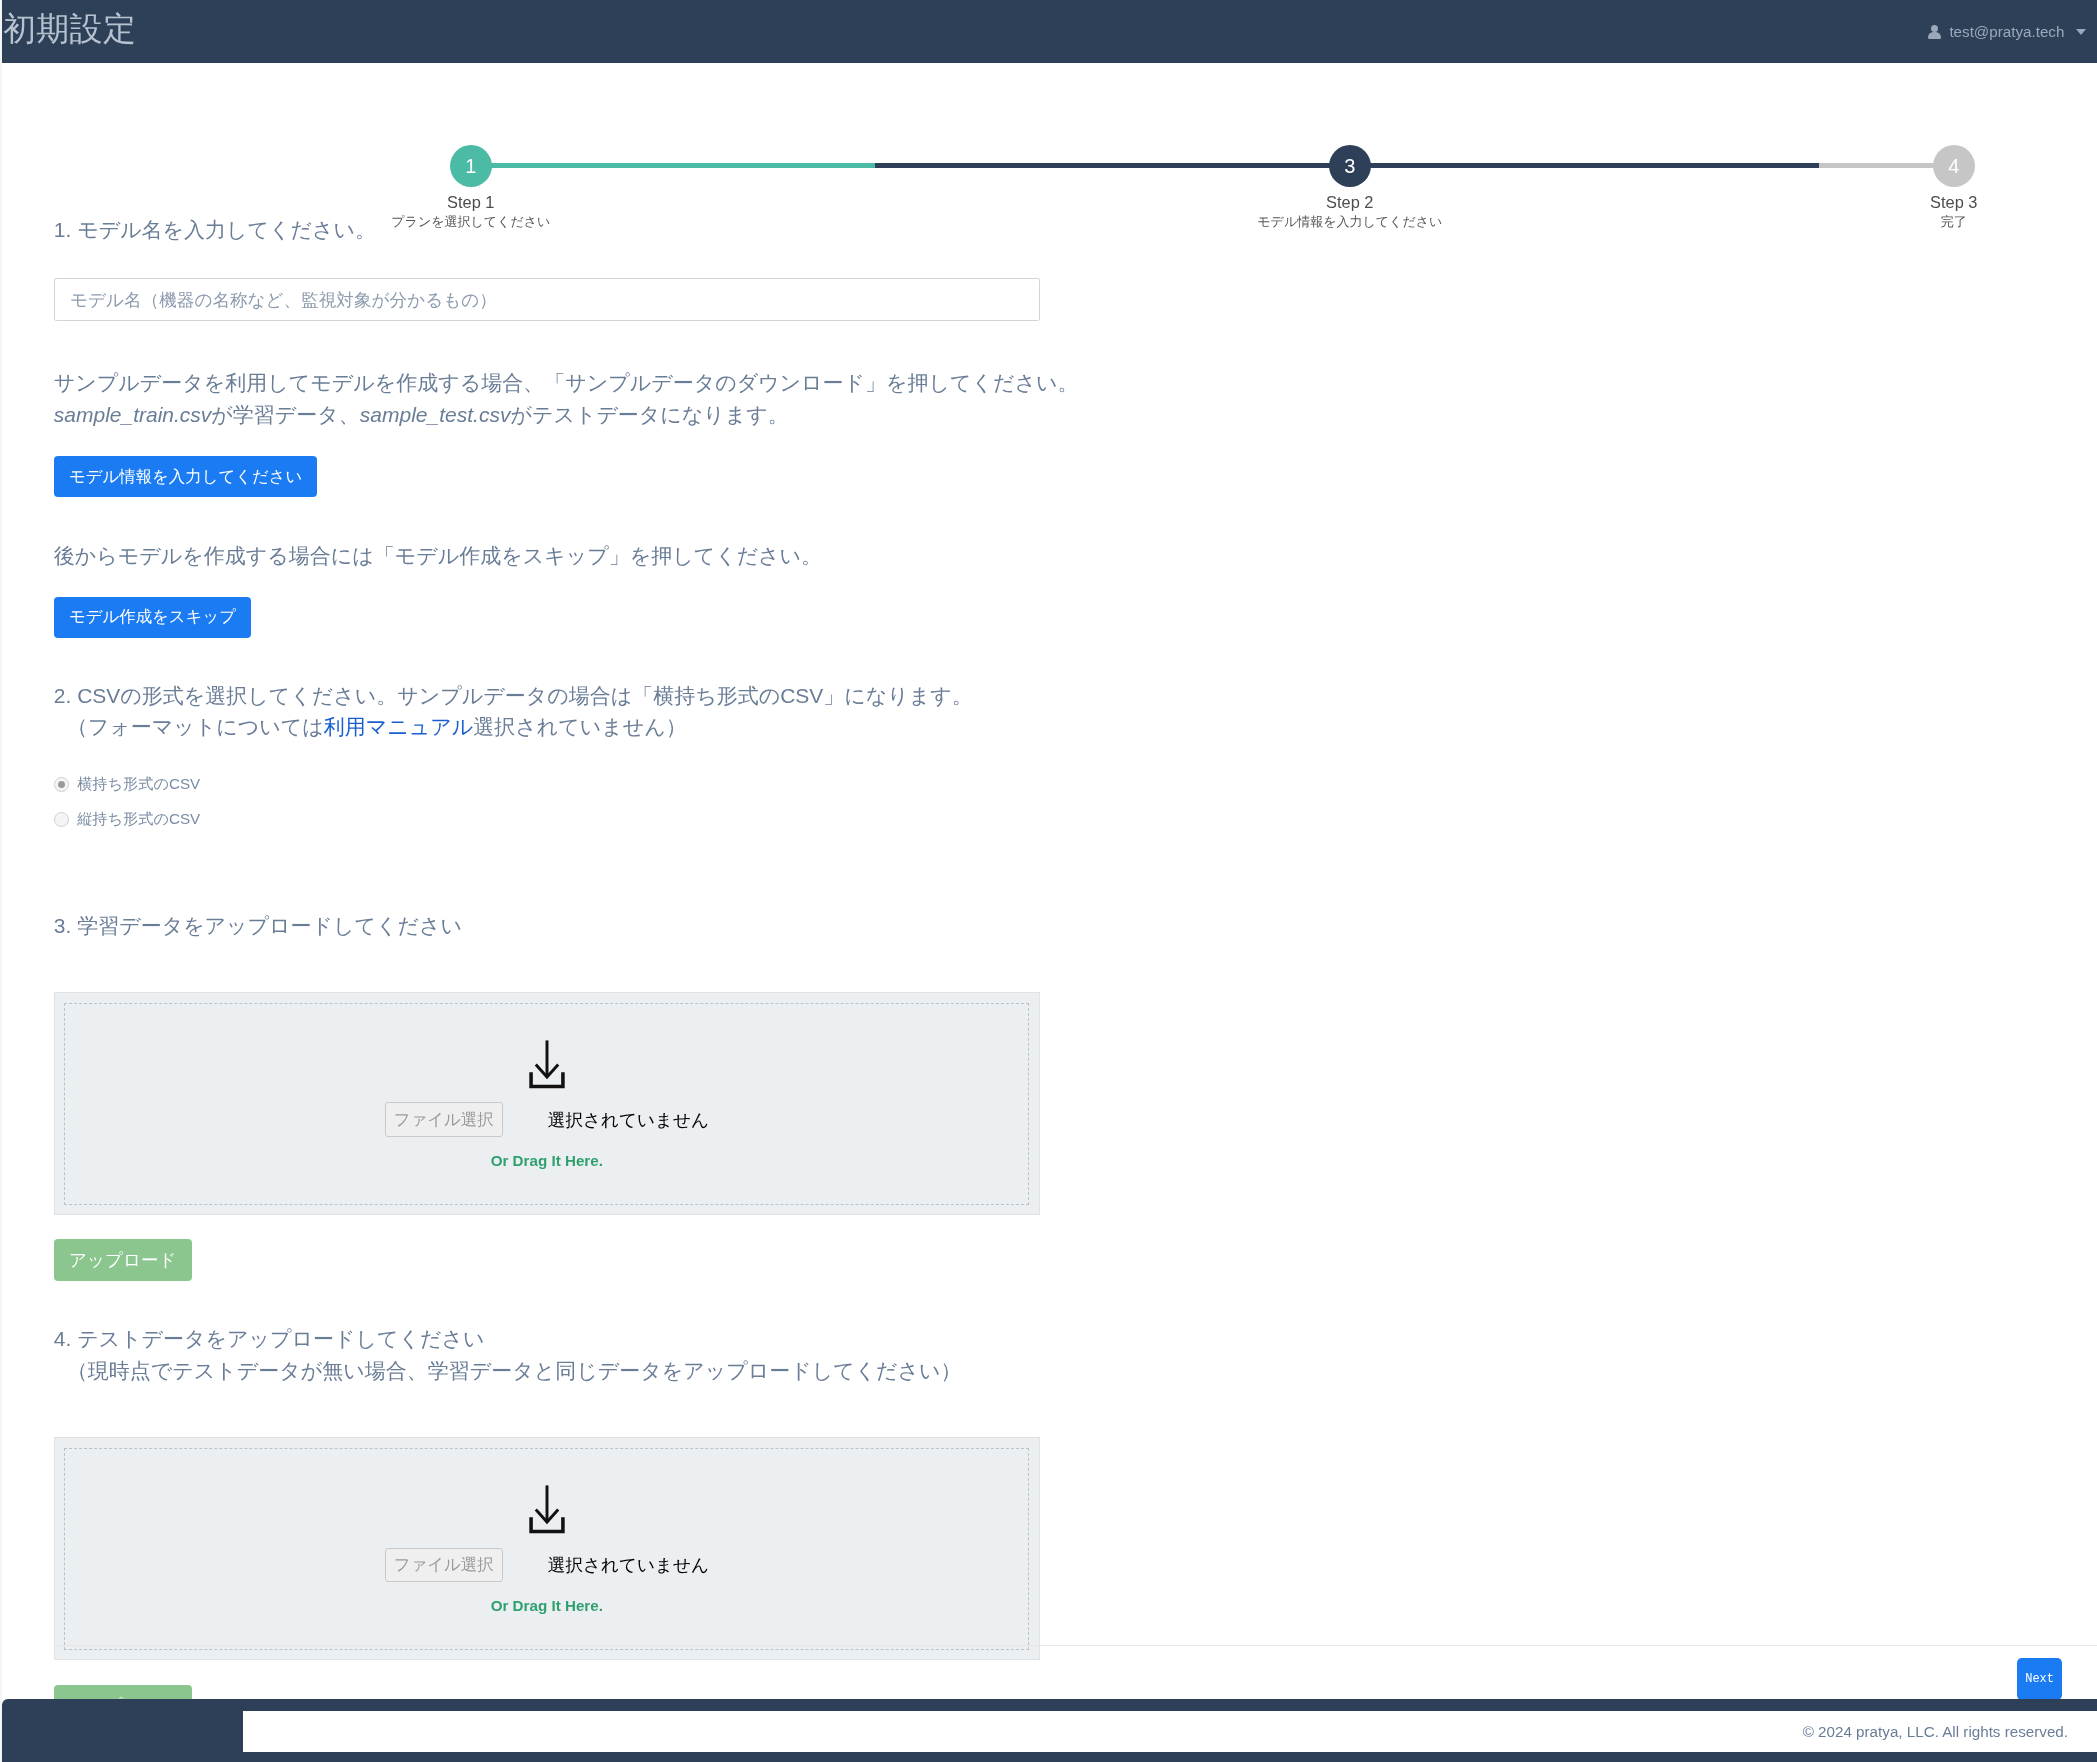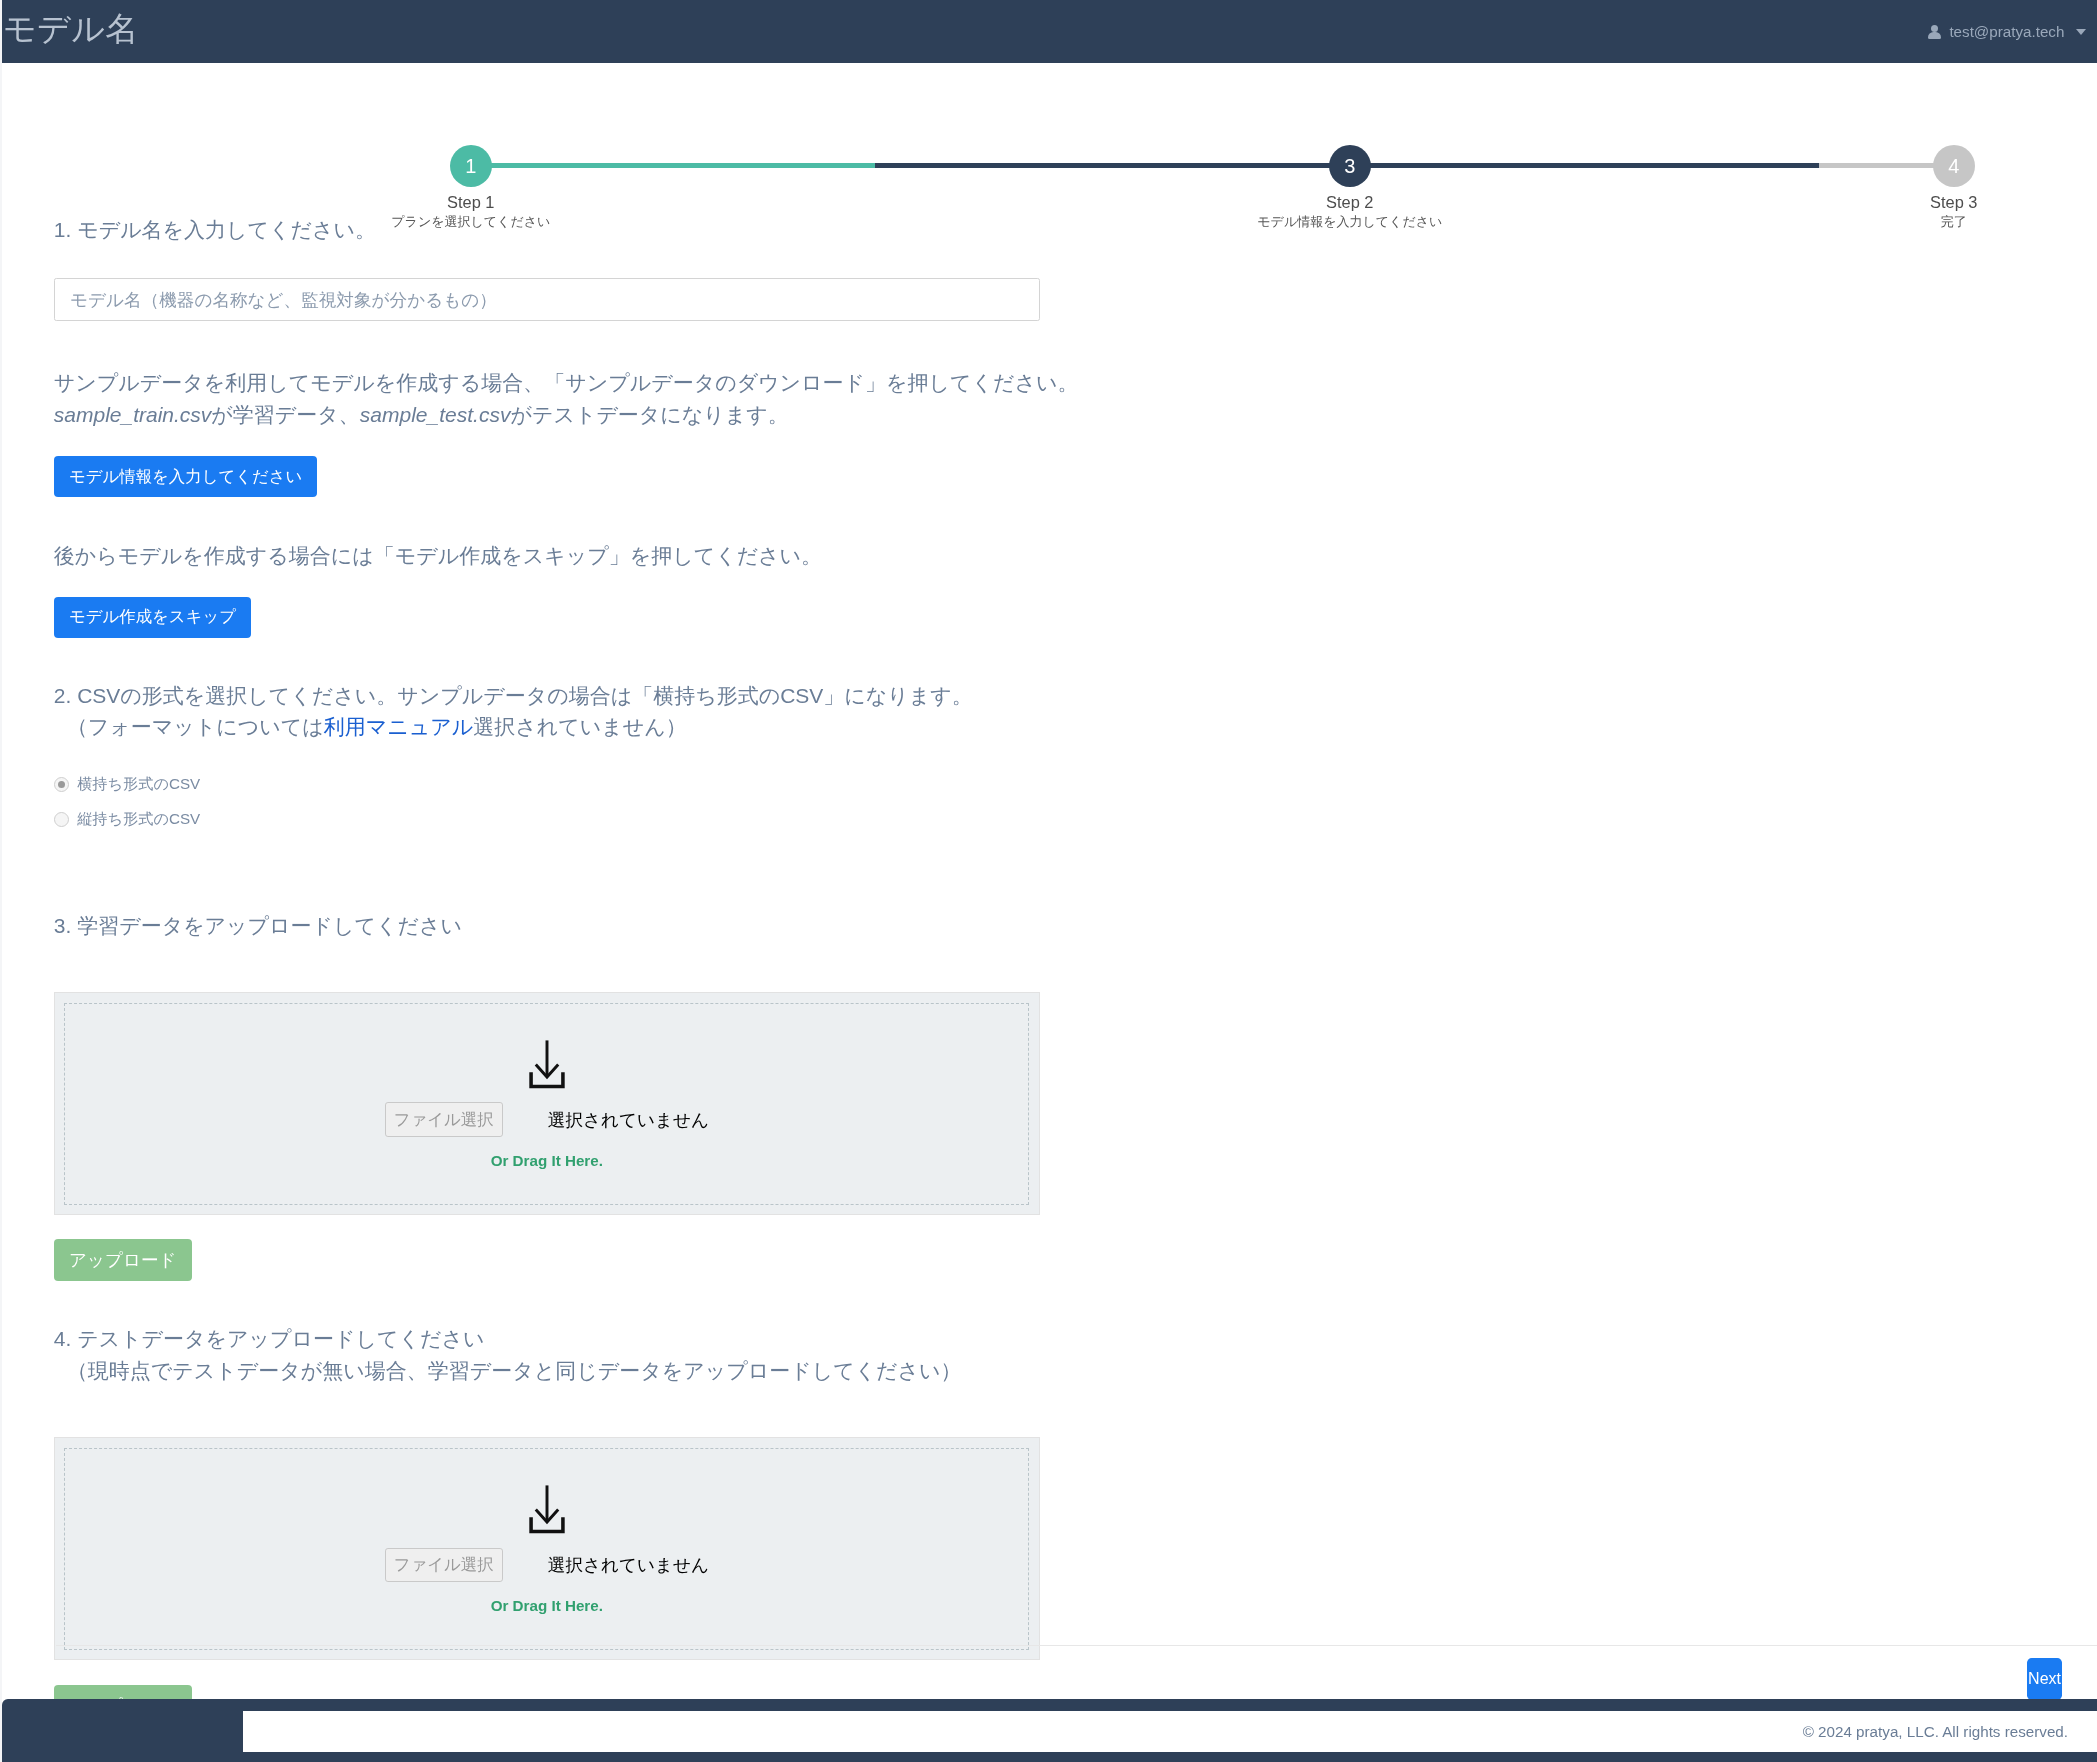--- a/index.html
+++ b/index.html
@@ -180,24 +180,24 @@
     font-family: inherit;
     padding: 0 15.2px;
     height: 42px;
     cursor: pointer;
   }
   .btn-next {
     background: #1a7bf2;
     color: #ffffff;
     border: none;
     border-radius: 4.7px;
-    font-size: 16px;
-    font-family: Liberation Sans, sans-serif;
+    font-size: 12px;
+    font-family: Liberation Mono, monospace;
     height: 42px;
-    padding: 0 1px;
+    padding: 0 8px;
     cursor: pointer;
   }
 
   
   .radio-row {
     display: flex;
     align-items: center;
     gap: 8.2px;
     height: 29px;
   }
@@ -294,21 +294,21 @@
   .spacer-top { height: 30.5px; }
 </style>
 </head>
 <body>
 
 <div class="page">
 
   <div class="left-rail"></div>
 
   <div class="topbar">
-    <div class="topbar-title">モデル名</div>
+    <div class="topbar-title">初期設定</div>
     <div class="topbar-user">
       <span class="user-icon"></span>
       <span>test@pratya.tech</span>
       <span class="caret-down"></span>
     </div>
   </div>
 
   <div class="stepper">
     <div class="step-track track-a"></div>
     <div class="step-track track-b"></div>

